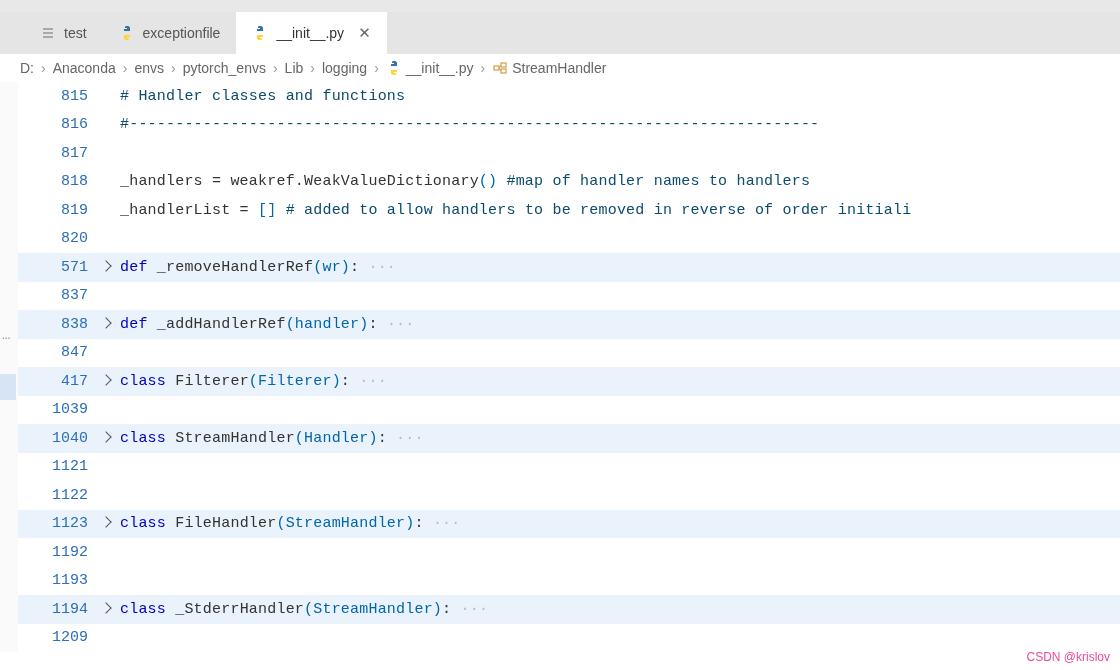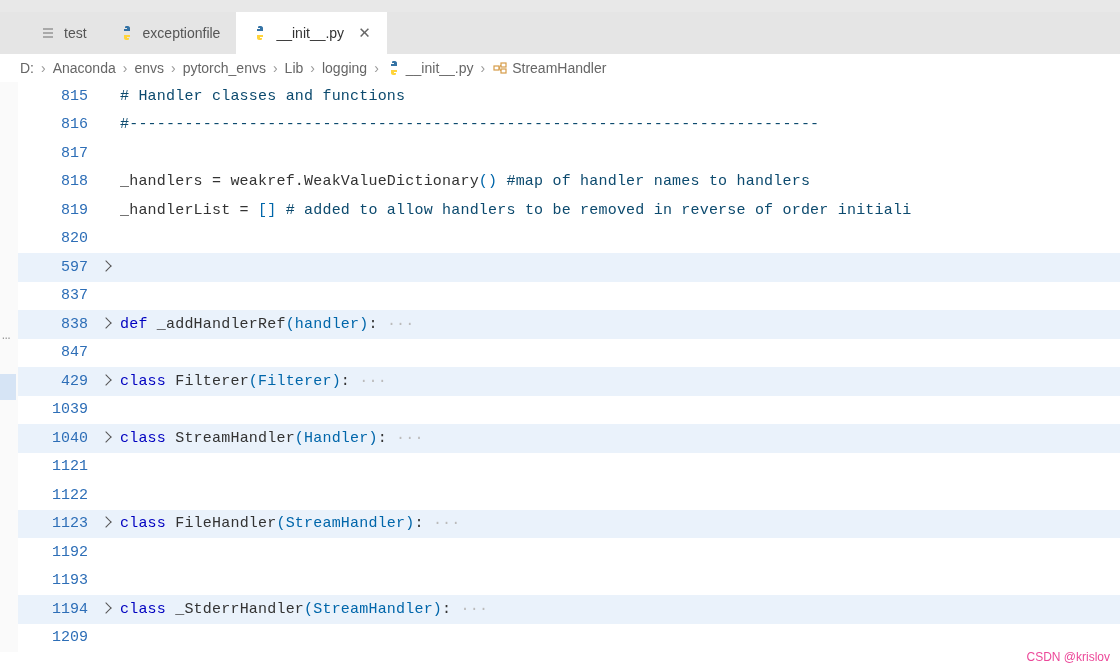--- a/index.html
+++ b/index.html
@@ -265,40 +265,41 @@
         <span class="lineno">819</span>
         <span class="fold"></span>
         <span class="code"><span>_handlerList = </span><span class="tk-brack">[]</span><span class="tk-comment"> # added to allow handlers to be removed in reverse of order initiali</span></span>
       </div>
       <div class="line">
         <span class="lineno">820</span>
         <span class="fold"></span>
         <span class="code"></span>
       </div>
       <div class="line hl">
-        <span class="lineno">597</span>
-        <span class="fold chev"></span>
+        <span class="lineno">571</span>
+        <span class="fold chev"></span>
+        <span class="code"><span class="tk-kw">def</span><span class="tk-fn"> _removeHandlerRef</span><span class="tk-paren">(wr)</span><span>: </span><span class="tk-dots">···</span></span>
       </div>
       <div class="line">
         <span class="lineno">837</span>
         <span class="fold"></span>
         <span class="code"></span>
       </div>
       <div class="line hl">
         <span class="lineno">838</span>
         <span class="fold chev"></span>
         <span class="code"><span class="tk-kw">def</span><span class="tk-fn"> _addHandlerRef</span><span class="tk-paren">(handler)</span><span>: </span><span class="tk-dots">···</span></span>
       </div>
       <div class="line">
         <span class="lineno">847</span>
         <span class="fold"></span>
         <span class="code"></span>
       </div>
       <div class="line hl">
-        <span class="lineno">429</span>
+        <span class="lineno">417</span>
         <span class="fold chev"></span>
         <span class="code"><span class="tk-kw">class</span><span class="tk-fn"> Filterer</span><span class="tk-paren">(Filterer)</span><span>: </span><span class="tk-dots">···</span></span>
       </div>
       <div class="line">
         <span class="lineno">1039</span>
         <span class="fold"></span>
         <span class="code"></span>
       </div>
       <div class="line hl">
         <span class="lineno">1040</span>

